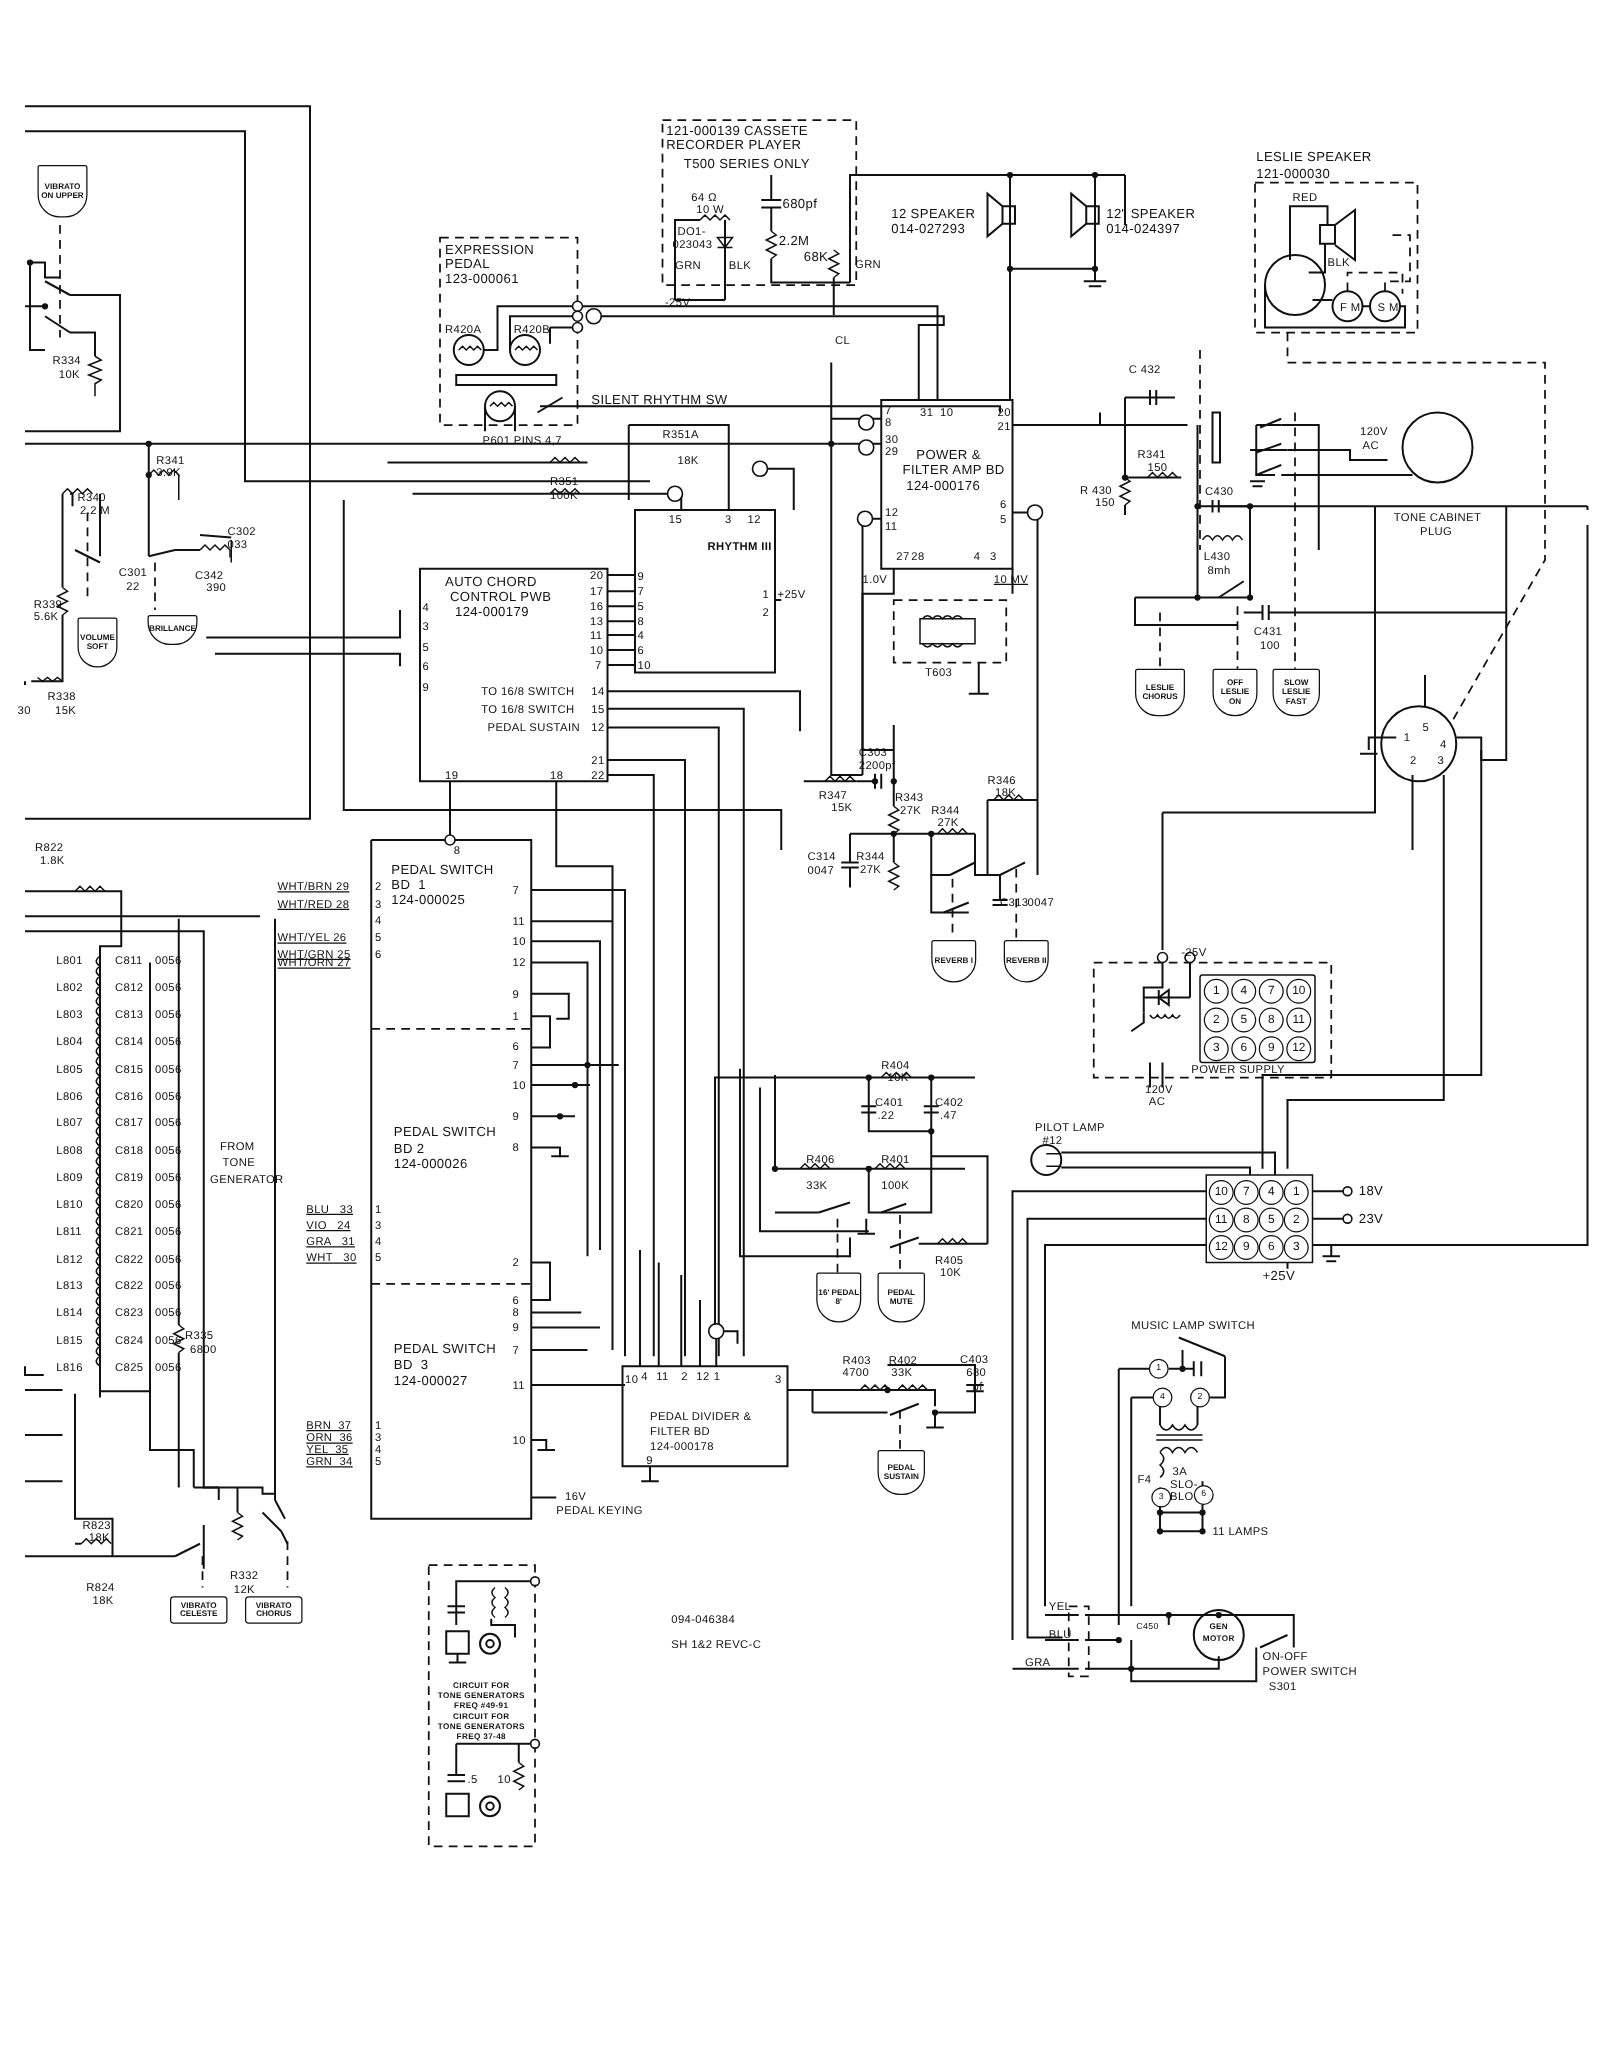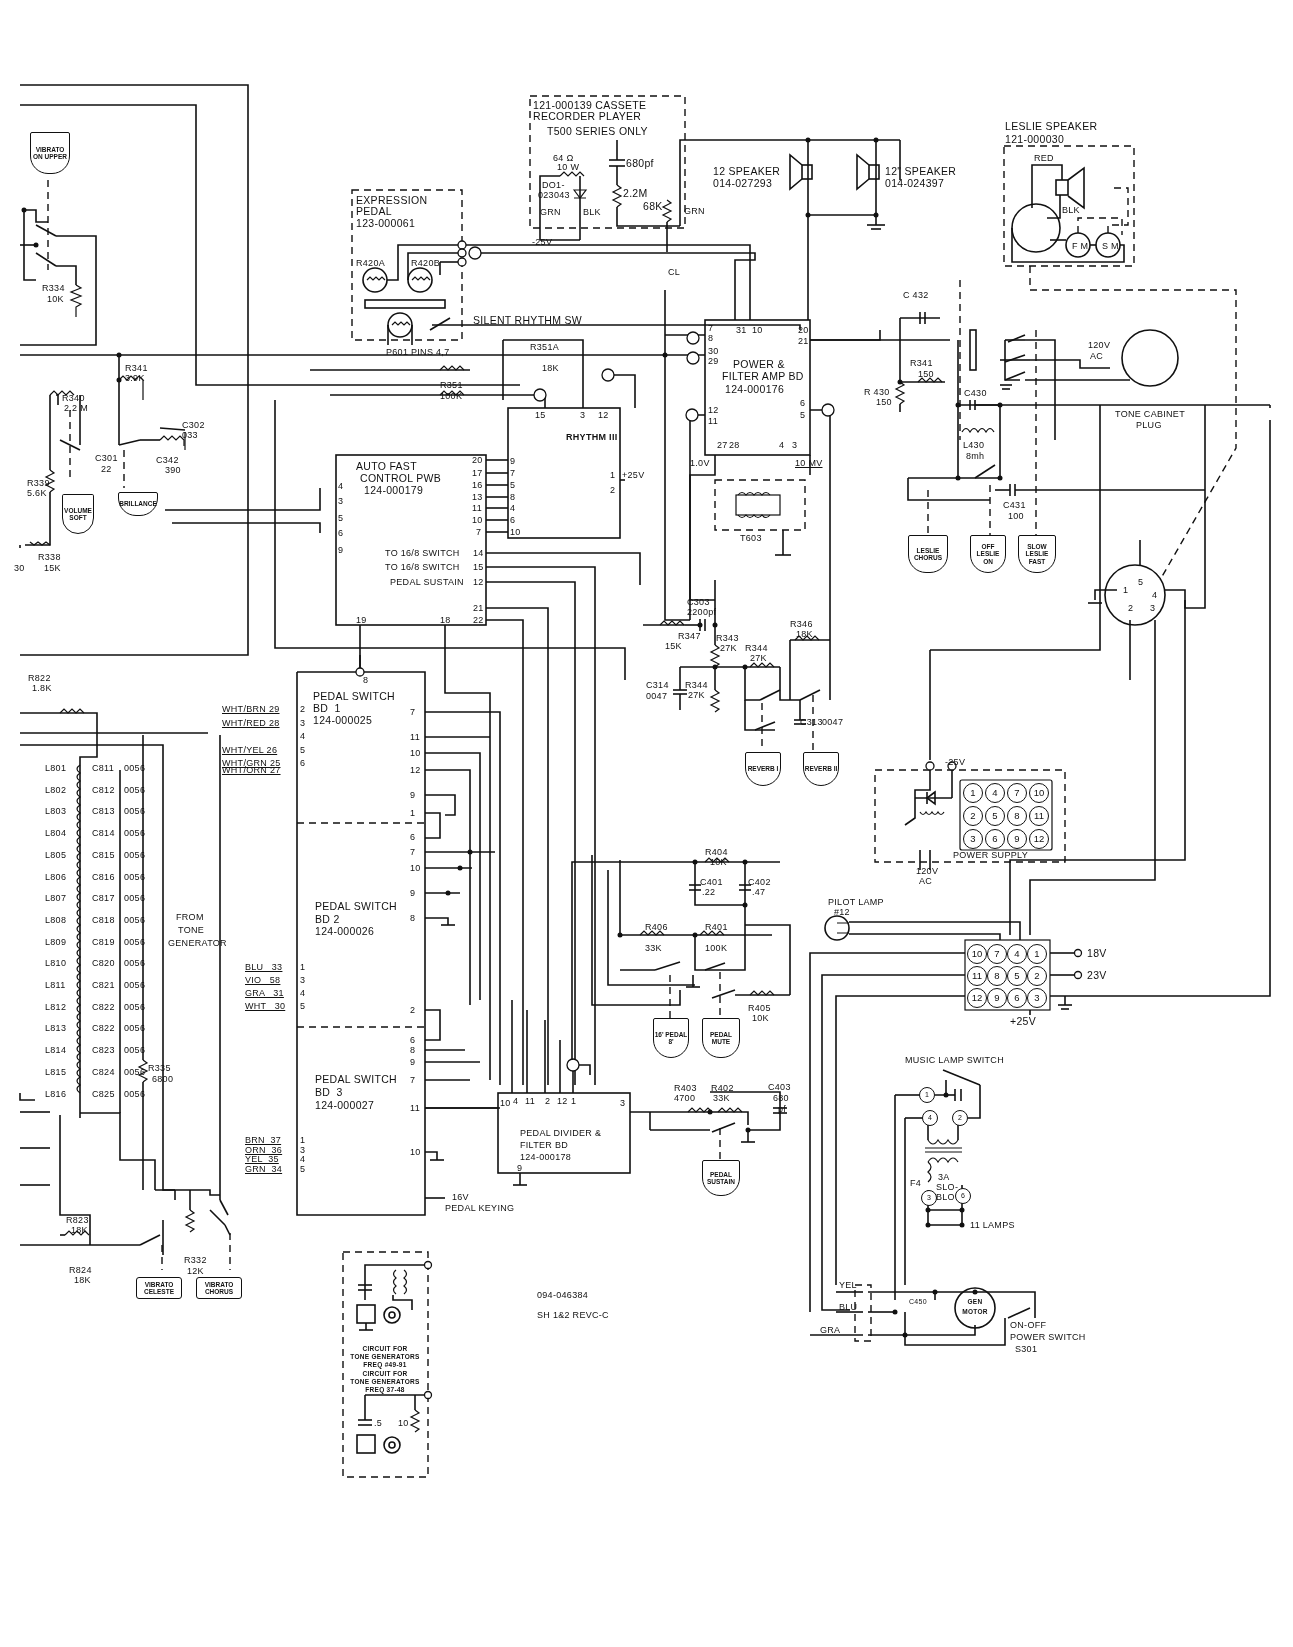--- a/index.html
+++ b/index.html
@@ -593,21 +593,21 @@
 <div class="lbl sm" style="left:610px;top:485px;">2</div>
 <div class="lbl sm" style="left:622px;top:470px;">+25V</div>
 <div class="lbl sm" style="left:510px;top:456px;">9</div>
 <div class="lbl sm" style="left:510px;top:468px;">7</div>
 <div class="lbl sm" style="left:510px;top:480px;">5</div>
 <div class="lbl sm" style="left:510px;top:492px;">8</div>
 <div class="lbl sm" style="left:510px;top:503px;">4</div>
 <div class="lbl sm" style="left:510px;top:515px;">6</div>
 <div class="lbl sm" style="left:510px;top:527px;">10</div>
 
-<div class="lbl" style="left:356px;top:460px;">AUTO FAST</div>
+<div class="lbl" style="left:356px;top:460px;">AUTO CHORD</div>
 <div class="lbl" style="left:360px;top:472px;">CONTROL PWB</div>
 <div class="lbl" style="left:364px;top:484px;">124-000179</div>
 <div class="lbl sm" style="left:338px;top:481px;">4</div>
 <div class="lbl sm" style="left:338px;top:496px;">3</div>
 <div class="lbl sm" style="left:338px;top:513px;">5</div>
 <div class="lbl sm" style="left:338px;top:528px;">6</div>
 <div class="lbl sm" style="left:338px;top:545px;">9</div>
 <div class="lbl sm" style="left:472px;top:455px;">20</div>
 <div class="lbl sm" style="left:472px;top:468px;">17</div>
 <div class="lbl sm" style="left:472px;top:480px;">16</div>
@@ -686,21 +686,21 @@
     </div>
 <div class="knob" style="left:118px;top:492px;width:38px;height:22px;">
       <span>BRILLANCE</span>
     </div>
 <div class="lbl sm" style="left:38px;top:552px;">R338</div>
 <div class="lbl sm" style="left:44px;top:563px;">15K</div>
 <div class="lbl sm" style="left:14px;top:563px;">30</div>
 
 <div class="lbl sm" style="left:687px;top:597px;">C303</div>
 <div class="lbl sm" style="left:687px;top:607px;">2200pf</div>
-<div class="lbl sm" style="left:678px;top:631px;">R347</div>
+<div class="lbl sm" style="left:655px;top:631px;">R347</div>
 <div class="lbl sm" style="left:665px;top:641px;">15K</div>
 <div class="lbl sm" style="left:716px;top:633px;">R343</div>
 <div class="lbl sm" style="left:720px;top:643px;">27K</div>
 <div class="lbl sm" style="left:745px;top:643px;">R344</div>
 <div class="lbl sm" style="left:750px;top:653px;">27K</div>
 <div class="lbl sm" style="left:685px;top:680px;">R344</div>
 <div class="lbl sm" style="left:688px;top:690px;">27K</div>
 <div class="lbl sm" style="left:646px;top:680px;">C314</div>
 <div class="lbl sm" style="left:646px;top:691px;">0047</div>
 <div class="lbl sm" style="left:790px;top:619px;">R346</div>
@@ -855,21 +855,21 @@
       <div class="lbl sm" style="left: 222px; top: 717.5px; text-decoration: underline;">WHT/RED 28</div>
       <div class="lbl sm" style="left: 300px; top: 717.5px;">3</div>
       <div class="lbl sm" style="left: 222px; top: 754px; text-decoration: underline; margin-top: 11px;">WHT/ORN 27</div>
       <div class="lbl sm" style="left: 300px; top: 731px;">4</div>
       <div class="lbl sm" style="left: 222px; top: 744.5px; text-decoration: underline;">WHT/YEL 26</div>
       <div class="lbl sm" style="left: 300px; top: 744.5px;">5</div>
       <div class="lbl sm" style="left: 222px; top: 758px; text-decoration: underline;">WHT/GRN 25</div>
       <div class="lbl sm" style="left: 300px; top: 758px;">6</div>
       <div class="lbl sm" style="left: 245px; top: 962px; text-decoration: underline;">BLU   33</div>
       <div class="lbl sm" style="left: 300px; top: 962px;">1</div>
-      <div class="lbl sm" style="left: 245px; top: 975px; text-decoration: underline;">VIO   58</div>
+      <div class="lbl sm" style="left: 245px; top: 975px; text-decoration: underline;">VIO   24</div>
       <div class="lbl sm" style="left: 300px; top: 975px;">3</div>
       <div class="lbl sm" style="left: 245px; top: 988px; text-decoration: underline;">GRA   31</div>
       <div class="lbl sm" style="left: 300px; top: 988px;">4</div>
       <div class="lbl sm" style="left: 245px; top: 1001px; text-decoration: underline;">WHT   30</div>
       <div class="lbl sm" style="left: 300px; top: 1001px;">5</div>
       <div class="lbl sm" style="left: 245px; top: 1135px; text-decoration: underline;">BRN  37</div>
       <div class="lbl sm" style="left: 300px; top: 1135px;">1</div>
       <div class="lbl sm" style="left: 245px; top: 1144.5px; text-decoration: underline;">ORN  36</div>
       <div class="lbl sm" style="left: 300px; top: 1144.5px;">3</div>
       <div class="lbl sm" style="left: 245px; top: 1154px; text-decoration: underline;">YEL  35</div>

